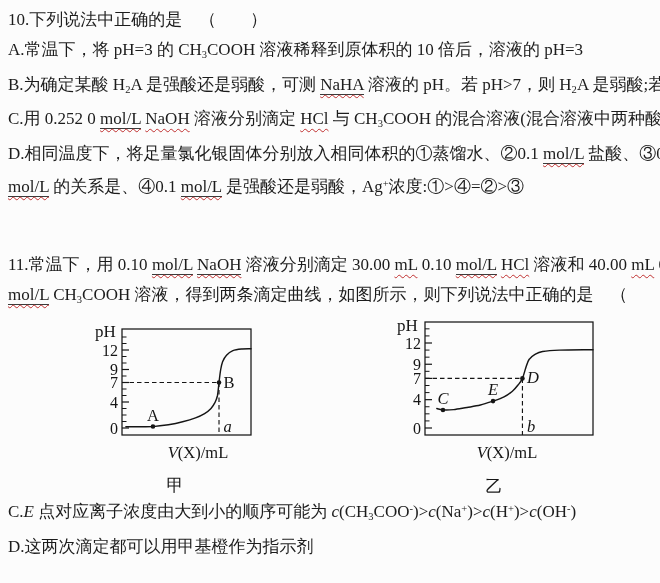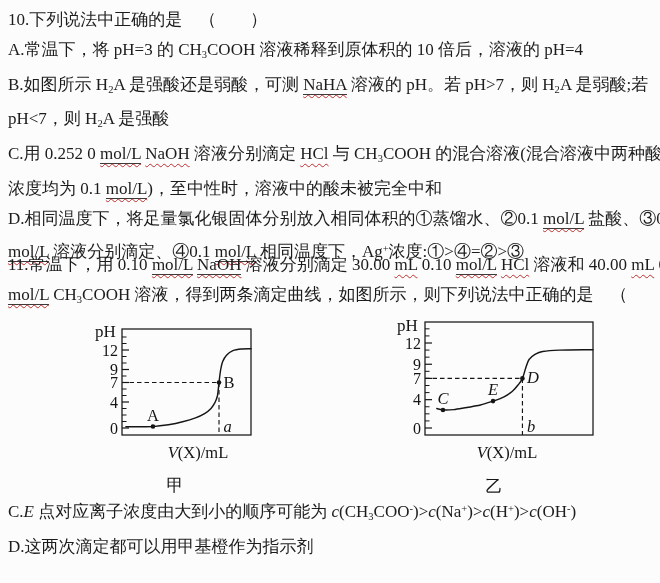--- a/index.html
+++ b/index.html
@@ -23,27 +23,25 @@
   #chart0{left:88px;top:314px;}
   #chart1{left:390px;top:314px;}
   svg text{fill:#151515;}
 </style>
 </head>
 <body>
 
 <div class="page">
   <div class="tblock" style="top:5px">
       <div class="tl"><span>10.下列说法中正确的是　（　　）</span></div>
-      <div class="tl"><span>A.常温下，将 pH=3 的 CH</span><span class="s-sub">3</span><span>COOH 溶液稀释到原体积的 10 倍后，溶液的 pH=4</span></div>
-      <div class="tl"><span>B.如图所示 H</span><span class="s-sub">2</span><span>A 是强酸还是弱酸，可测 </span><span class="s-uw">NaHA</span><span> 溶液的 pH。若 pH&gt;7，则 H</span><span class="s-sub">2</span><span>A 是弱酸;若</span></div>
-      <div class="tl"><span>pH&lt;7，则 H</span><span class="s-sub">2</span><span>A 是强酸</span></div>
+      <div class="tl"><span>A.常温下，将 pH=3 的 CH</span><span class="s-sub">3</span><span>COOH 溶液稀释到原体积的 10 倍后，溶液的 pH=3</span></div>
+      <div class="tl"><span>B.为确定某酸 H</span><span class="s-sub">2</span><span>A 是强酸还是弱酸，可测 </span><span class="s-uw">NaHA</span><span> 溶液的 pH。若 pH&gt;7，则 H</span><span class="s-sub">2</span><span>A 是弱酸;若</span></div>
       <div class="tl"><span>C.用 0.252 0 </span><span class="s-uw">mol/L</span><span> </span><span class="s-w">NaOH</span><span> 溶液分别滴定 </span><span class="s-w">HCl</span><span> 与 CH</span><span class="s-sub">3</span><span>COOH 的混合溶液(混合溶液中两种酸的</span></div>
-      <div class="tl"><span>浓度均为 0.1 </span><span class="s-uw">mol/L</span><span>)，至中性时，溶液中的酸未被完全中和</span></div>
       <div class="tl"><span>D.相同温度下，将足量氯化银固体分别放入相同体积的①蒸馏水、②0.1 </span><span class="s-uw">mol/L</span><span> 盐酸、③0.1</span></div>
-      <div class="tl"><span class="s-uw">mol/L</span><span> 溶液分别滴定、④0.1 </span><span class="s-uw">mol/L</span><span> 相同温度下，Ag</span><span class="s-sup">+</span><span>浓度:①&gt;④=②&gt;③</span></div>
+      <div class="tl"><span class="s-uw">mol/L</span><span> 的关系是、④0.1 </span><span class="s-uw">mol/L</span><span> 是强酸还是弱酸，Ag</span><span class="s-sup">+</span><span>浓度:①&gt;④=②&gt;③</span></div>
     </div>
   <div class="tblock" style="top:250px">
       <div class="tl"><span>11.常温下，用 0.10 </span><span class="s-uw">mol/L</span><span> </span><span class="s-uw">NaOH</span><span> 溶液分别滴定 30.00 </span><span class="s-w">mL</span><span> 0.10 </span><span class="s-uw">mol/L</span><span> </span><span class="s-w">HCl</span><span> 溶液和 40.00 </span><span class="s-w">mL</span><span> 0.10</span></div>
       <div class="tl"><span class="s-uw">mol/L</span><span> CH</span><span class="s-sub">3</span><span>COOH 溶液，得到两条滴定曲线，如图所示，则下列说法中正确的是　（　　）</span></div>
     </div>
   <div class="chart" id="chart0"><svg width="170" height="182" viewBox="0 0 170 182" style="font-family: &quot;Liberation Serif&quot;, &quot;DejaVu Serif&quot;, serif;">
         <rect x="34" y="15" width="129" height="106" fill="none" stroke="#151515" stroke-width="1.25"></rect>
         <text x="7" y="23" font-size="17">pH</text>
         <line x1="34" y1="114" x2="41" y2="114" stroke="#151515" stroke-width="1.2"></line>
         <text x="30" y="119.5" font-size="16" text-anchor="end">0</text>

